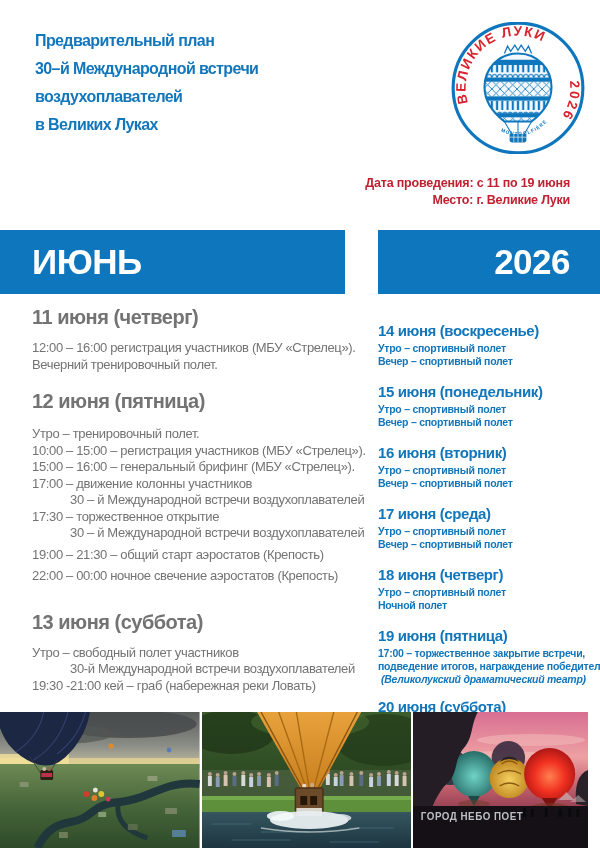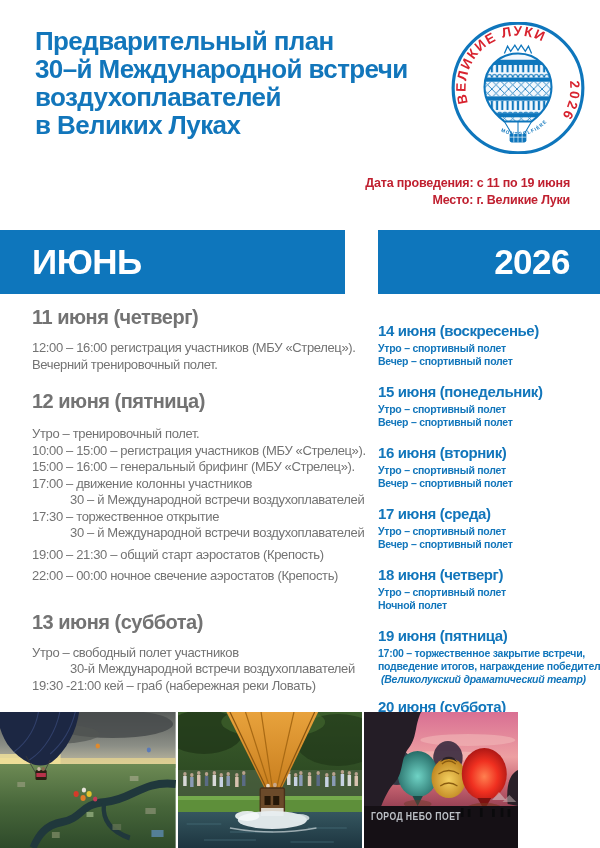--- a/index.html
+++ b/index.html
@@ -1,21 +1,21 @@
 <!DOCTYPE html>
 <html><head>
 <meta charset="utf-8">
 <style>
   * { margin:0; padding:0; box-sizing:border-box; }
   body { background:#e8e8e8; font-family:"Liberation Sans", sans-serif; }
   .page { position:relative; width:600px; height:848px; background:#ffffff; margin:0 auto; overflow:hidden; }
 
   
   .title { position:absolute; left:35px; top:27px; color:#1276bb; font-weight:bold;
-           font-size:26px; line-height:28px; letter-spacing:-0.6px; }
+           font-size:16px; line-height:28px; letter-spacing:-0.6px; }
 
   
   .logo { position:absolute; left:450px; top:22px; width:136px; height:132px; }
 
   
   .event-info { position:absolute; right:30px; top:175px; text-align:right; color:#c02030;
                 font-weight:bold; font-size:12.5px; line-height:17px; letter-spacing:-0.2px; }
 
   
   .bar { position:absolute; top:230px; height:64px; background:#0e76bc; color:#ffffff;
@@ -35,21 +35,21 @@
   .col-left  .day-12 { margin-bottom:26px; }
   .col-left  .day-12 h2 { margin-bottom:13px; }
 
   .col-right h2 { font-size:15px; font-weight:bold; letter-spacing:-0.4px; margin:0 0 3px 0; }
   .col-right .day { margin-bottom:15px; }
   .col-right .day-line { font-size:10.5px; font-weight:bold; line-height:13px; letter-spacing:-0.25px; white-space:nowrap; }
   .col-right .day-19 { margin-bottom:12px; }
   .col-right .day-19 .day-line:nth-of-type(3) { padding-left:3px;font-style:italic; }
 
   
-  .photos { position:absolute; left:0; top:712px; width:518px; height:136px;
+  .photos { position:absolute; left:0; top:712px; width:588px; height:136px;
             display:flex; gap:2px; background:#ffffff; }
   .photos svg { display:block; height:136px; }
 </style>
 </head>
 <body>
 
 <div class="page">
 
   <div class="title">
     <div>Предварительный план</div>

